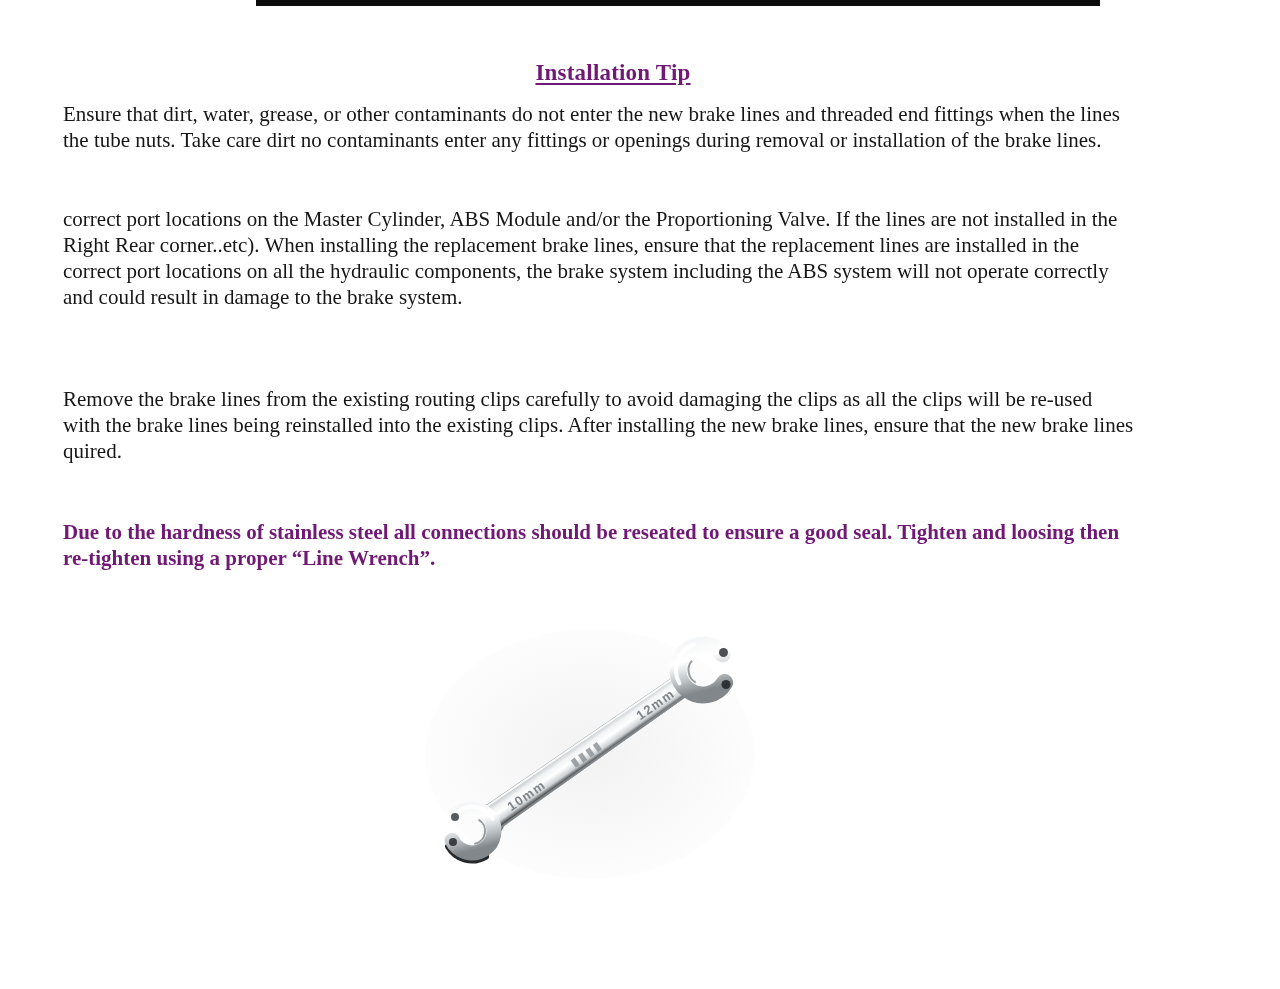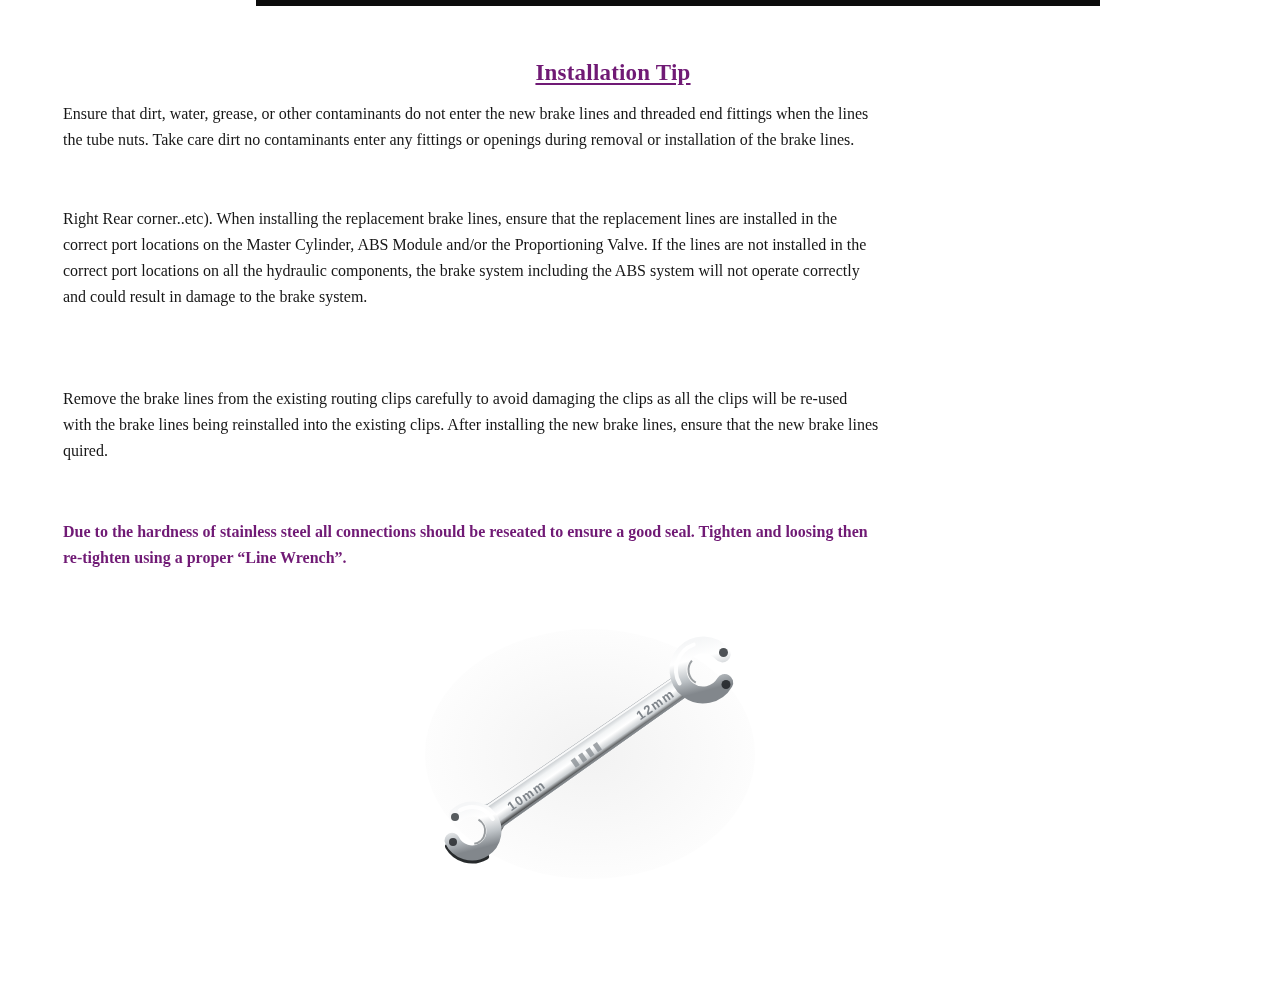--- a/index.html
+++ b/index.html
@@ -32,21 +32,21 @@
     text-decoration-thickness: 2px;
     text-underline-offset: 3px;
     letter-spacing: 0.2px;
     margin-top: 27px;
   }
   .para {
     position: absolute;
     left: 63px;
     width: 1160px;
     color: #161616;
-    font-size: 16px;
+    font-size: 21px;
   }
   .para .tline {
     line-height: 26px;
     height: 26px;
     white-space: nowrap;
   }
   .para.bold { font-weight: bold; color: #701a75; }
   #p1 { top: 101px; }
   #p2 { top: 206px; }
   #p3 { top: 386px; }
@@ -71,22 +71,22 @@
   <div class="top-bar"></div>
 
   <div class="doc-title">Installation Tip</div>
 
   <div class="para" id="p1">
     <div class="tline">Ensure that dirt, water, grease, or other contaminants do not enter the new brake lines and threaded end fittings when the lines</div>
     <div class="tline">the tube nuts. Take care dirt no contaminants enter any fittings or openings during removal or installation of the brake lines.</div>
   </div>
 
   <div class="para" id="p2">
+    <div class="tline">correct port locations on the Master Cylinder, ABS Module and/or the Proportioning Valve. If the lines are not installed in the</div>
     <div class="tline">Right Rear corner..etc). When installing the replacement brake lines, ensure that the replacement lines are installed in the</div>
-    <div class="tline">correct port locations on the Master Cylinder, ABS Module and/or the Proportioning Valve. If the lines are not installed in the</div>
     <div class="tline">correct port locations on all the hydraulic components, the brake system including the ABS system will not operate correctly</div>
     <div class="tline">and could result in damage to the brake system.</div>
   </div>
 
   <div class="para" id="p3">
     <div class="tline">Remove the brake lines from the existing routing clips carefully to avoid damaging the clips as all the clips will be re-used</div>
     <div class="tline">with the brake lines being reinstalled into the existing clips. After installing the new brake lines, ensure that the new brake lines</div>
     <div class="tline">quired.</div>
   </div>
 

